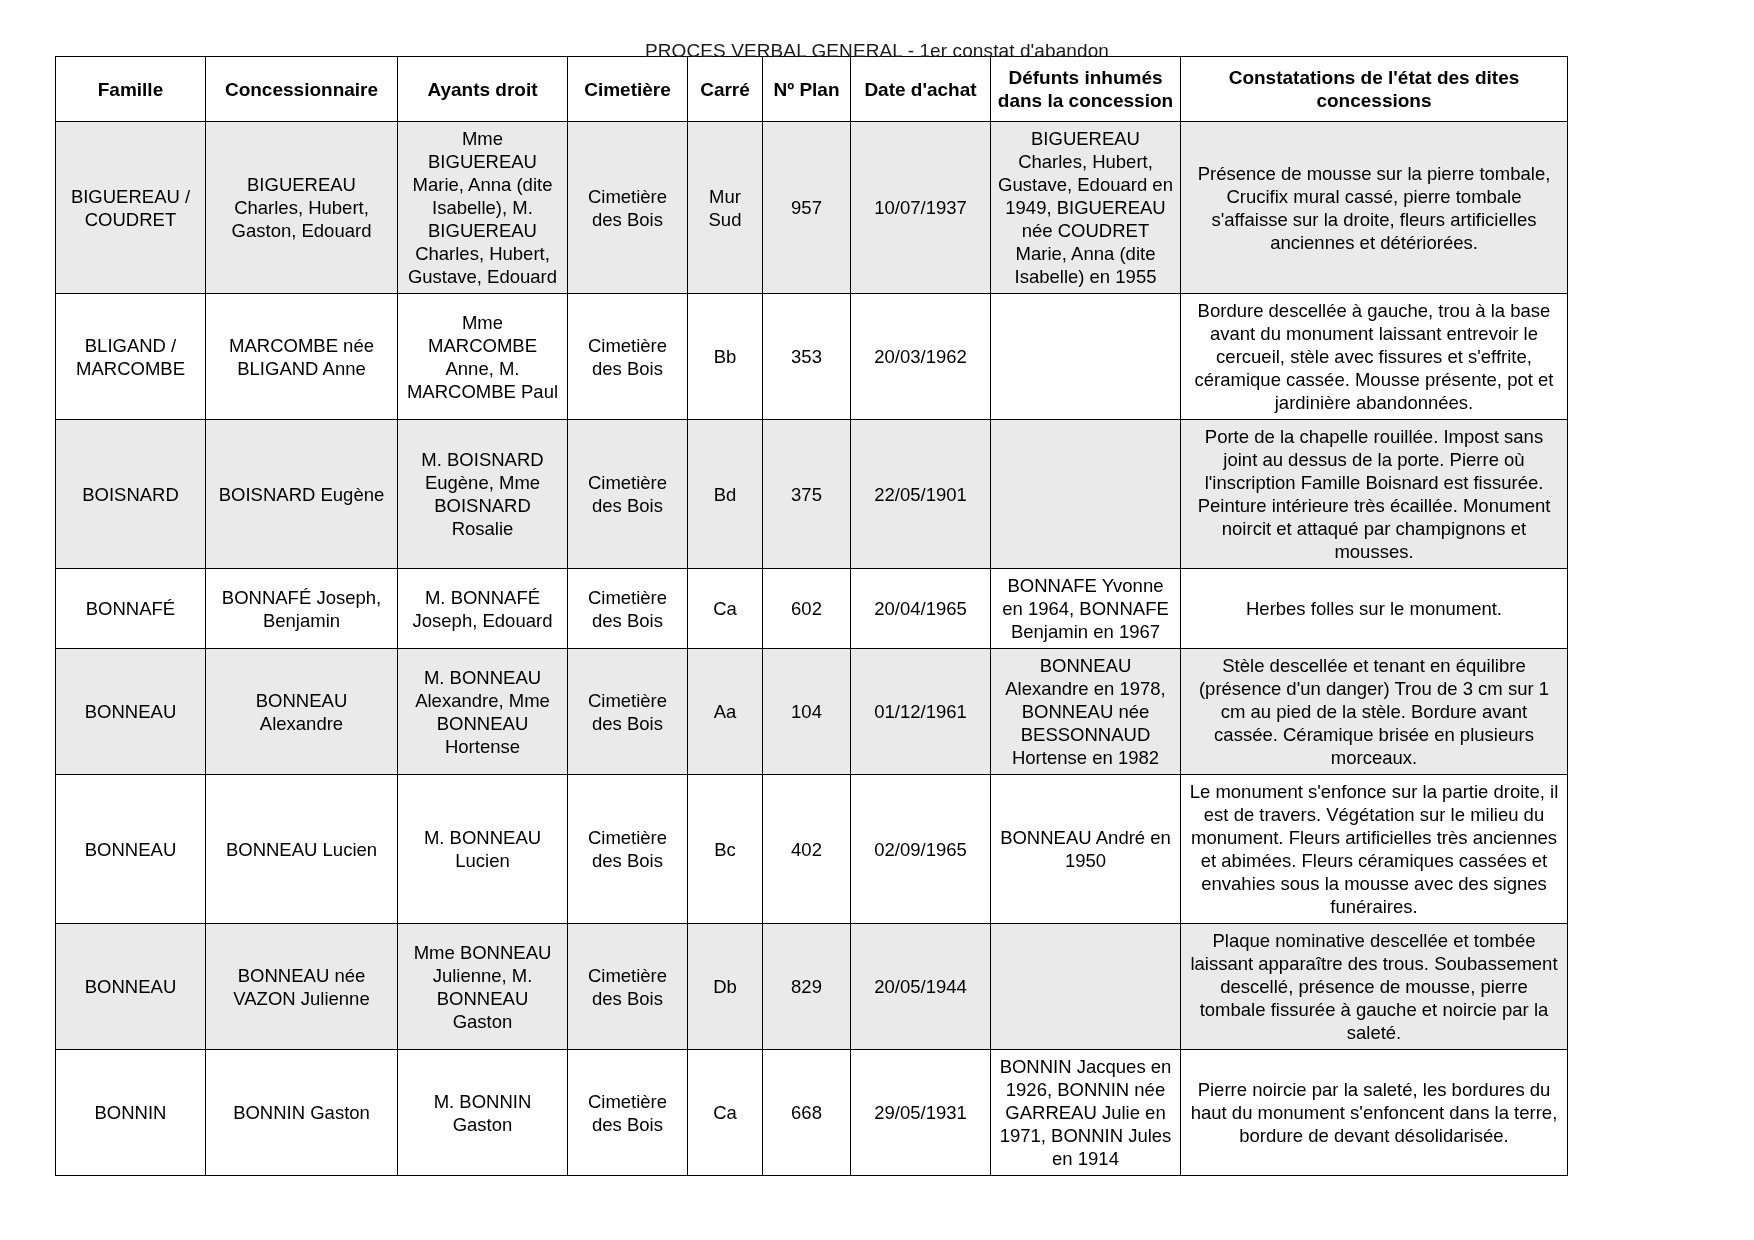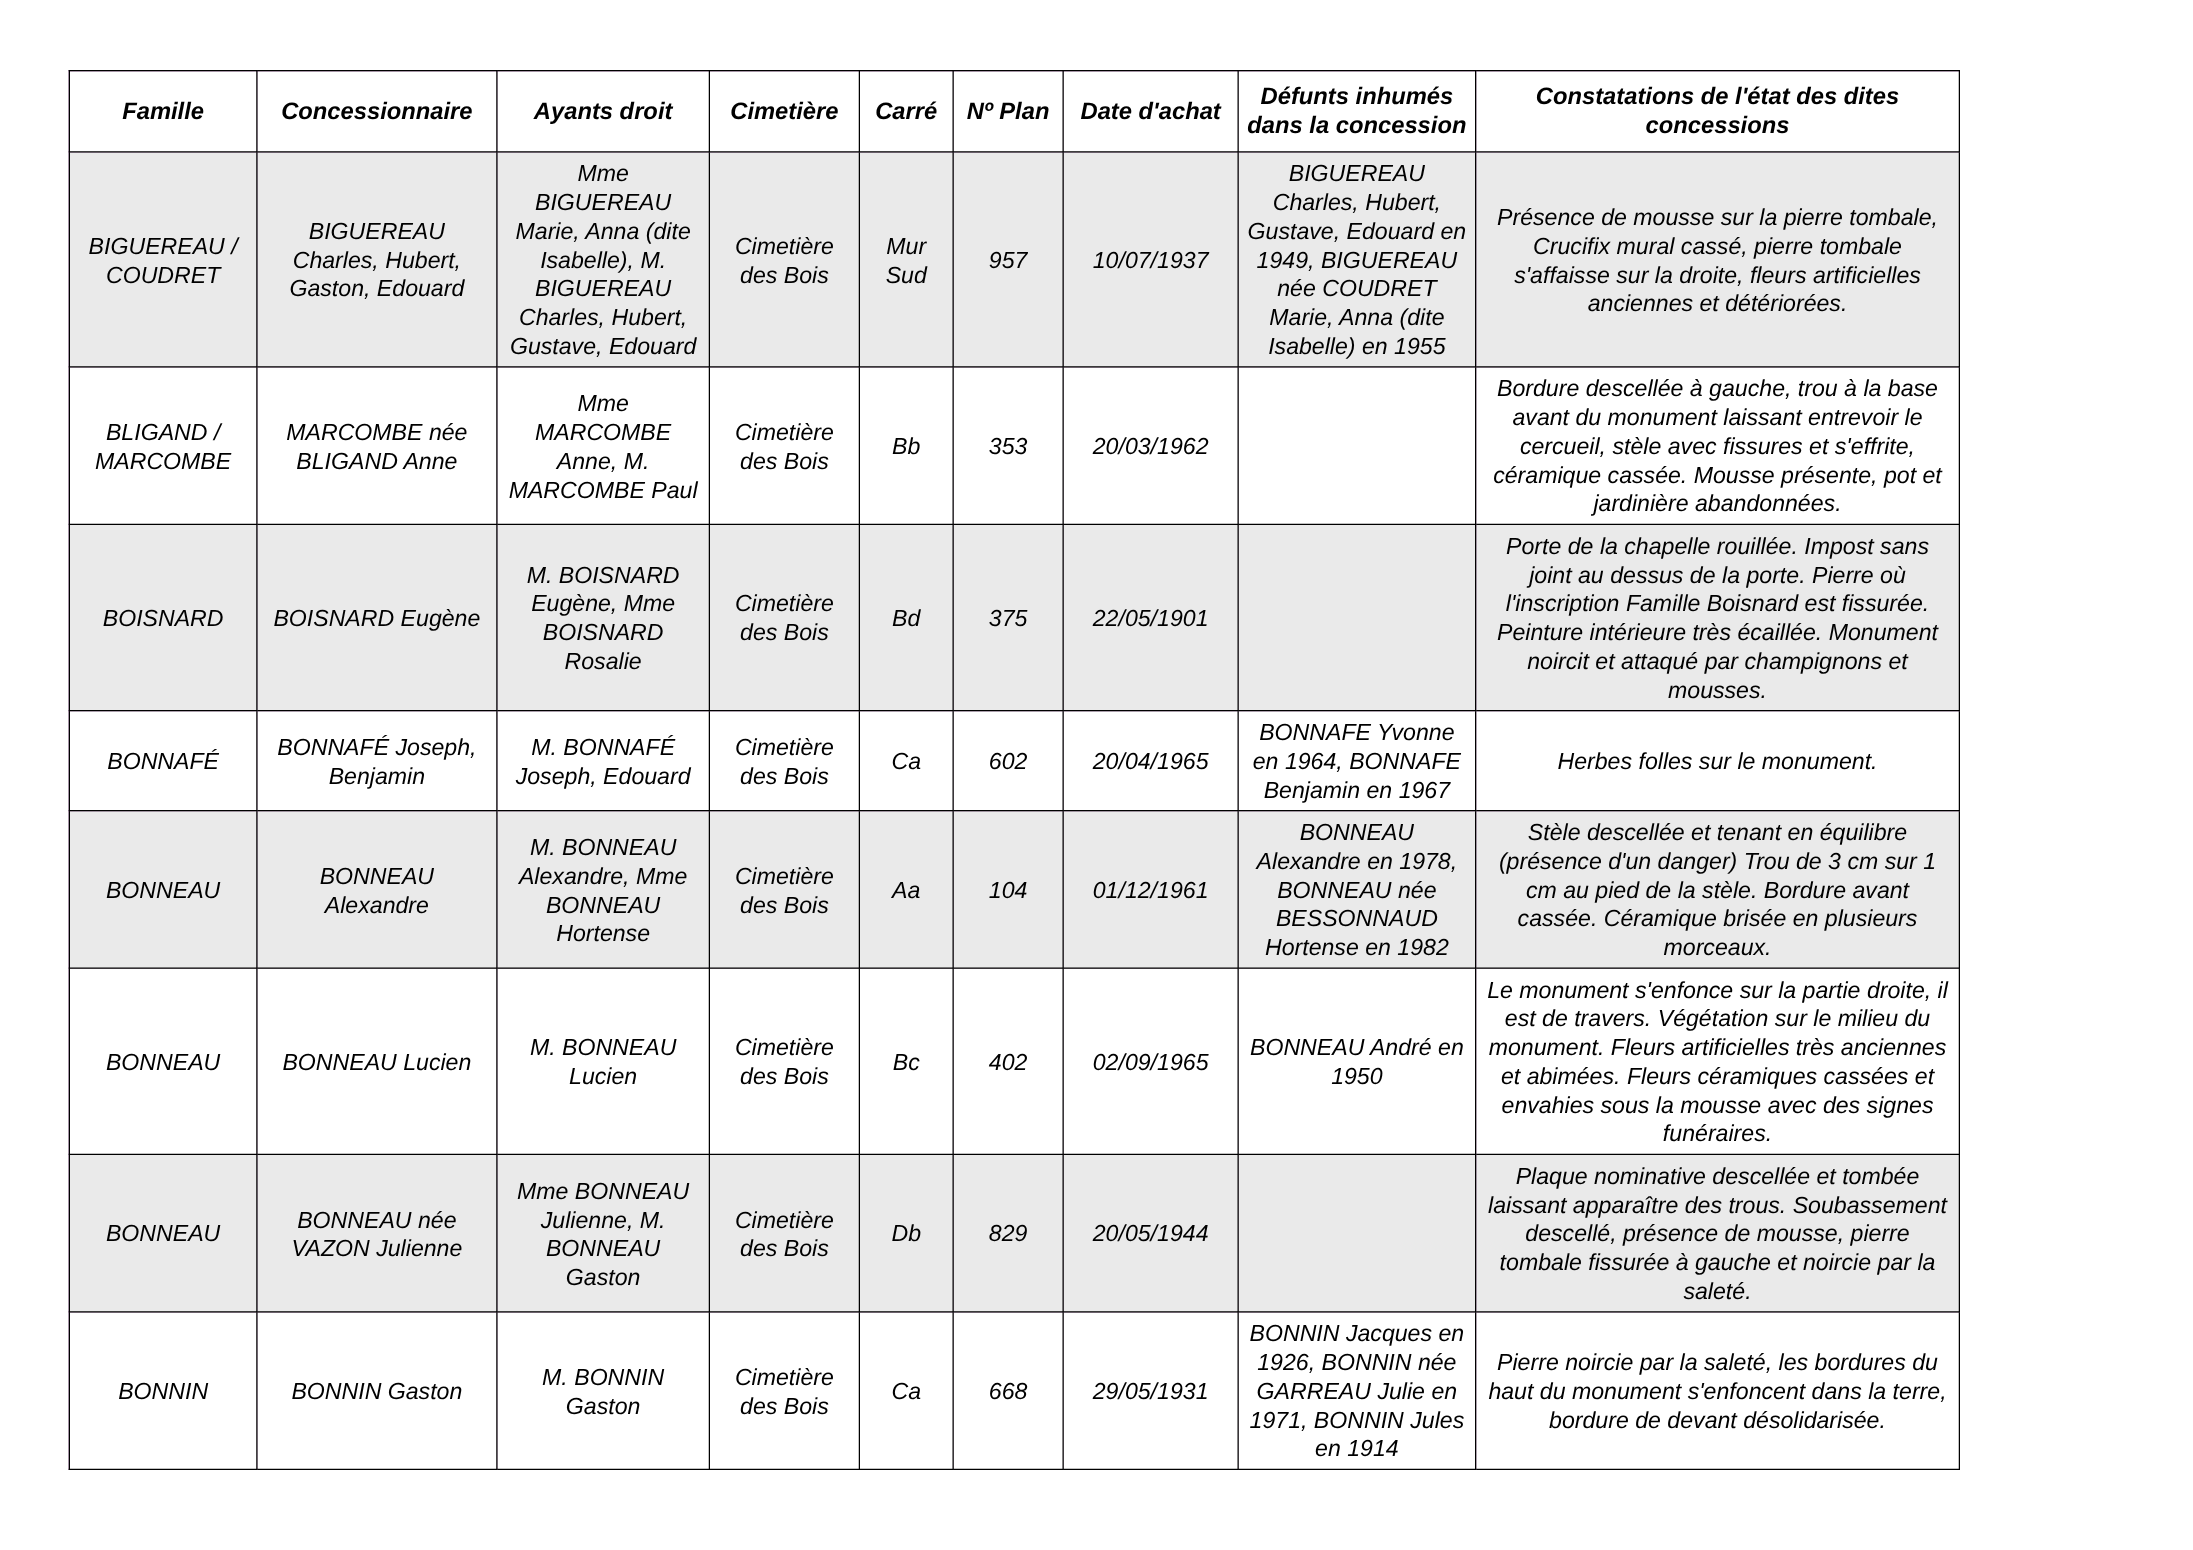--- a/index.html
+++ b/index.html
@@ -43,22 +43,21 @@
     left: 55px;
     top: 56px;
     width: 1462px;
     z-index: 2;
   }
 
   table.pv {
     border-collapse: collapse;
     table-layout: fixed;
     width: 1462px;
-    background: #701a75;
-    font-style: italic;
+    background: #f97316;
   }
 
   table.pv th,
   table.pv td {
     border: 1.6px solid #000000;
     padding: 5px 7px;
     vertical-align: middle;
     text-align: center;
     font-size: 18.5px;
     line-height: 23px;
@@ -108,20 +107,21 @@
     font-size: 18px;
     line-height: 22px;
     color: #000000;
   }
 </style>
 </head>
 <body>
 
 <div class="page">
 
+  <div class="doc-title">PROCES VERBAL GENERAL - 1er constat d'abandon</div>
 
   <div class="table-wrap">
     <table class="pv">
       <colgroup>
         <col class="c-famille">
         <col class="c-concess">
         <col class="c-ayants">
         <col class="c-cimetiere">
         <col class="c-carre">
         <col class="c-plan">

